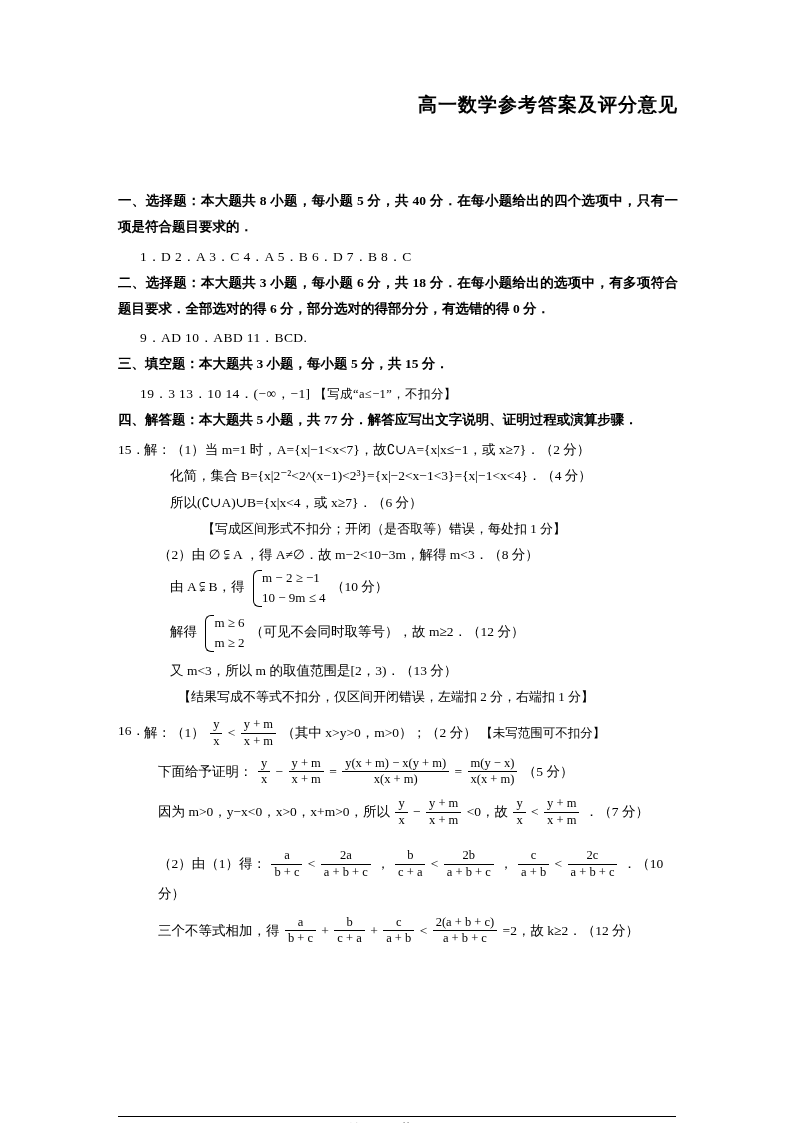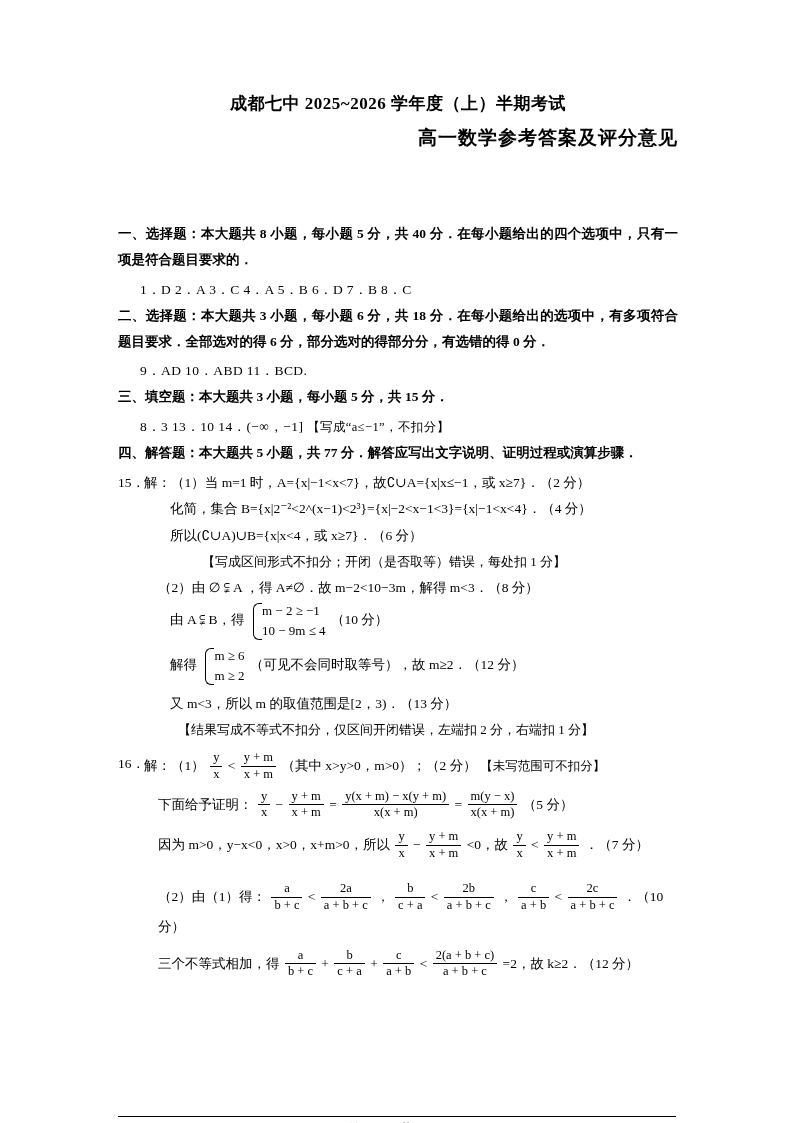--- a/index.html
+++ b/index.html
@@ -117,40 +117,39 @@
     margin-bottom:4px;
   }
   .smallnote{font-size:12.5px;}
 </style>
 </head>
 <body>
 
 <div class="page">
   <div class="content">
 
-    <div class="title1">成都七中 2025~2026 学年度（上）半期考试</div>
     <div class="title2">高一数学参考答案及评分意见</div>
 
     <div class="blockgap"></div>
 
     <div class="para">
       <span class="bold">一、选择题：</span><span class="bold">本大题共 8 小题，每小题 5 分，共 40 分．在每小题给出的四个选项中，只有一项是符合题目要求的．</span>
     </div>
     <div class="ansline">1．D     2．A     3．C     4．A     5．B     6．D     7．B     8．C</div>
 
     <div class="para">
       <span class="bold">二、选择题：</span><span class="bold">本大题共 3 小题，每小题 6 分，共 18 分．在每小题给出的选项中，有多项符合题目要求．全部选对的得 6 分，部分选对的得部分分，有选错的得 0 分．</span>
     </div>
     <div class="ansline">9．AD          10．ABD          11．BCD.</div>
 
     <div class="para">
       <span class="bold">三、填空题：</span><span class="bold">本大题共 3 小题，每小题 5 分，共 15 分．</span>
     </div>
     <div class="ansline">
-      <span>8．3          13．10         14．(−∞，−1]</span>
+      <span>19．3          13．10         14．(−∞，−1]</span>
       <span class="smallnote">【写成“a≤−1”，不扣分】</span>
     </div>
 
     <div class="para">
       <span class="bold">四、解答题：</span><span class="bold">本大题共 5 小题，共 77 分．解答应写出文字说明、证明过程或演算步骤．</span>
     </div>
 
     <div class="qitem">
       <span class="qnum">15．</span><span class="qbody">
         <div>解：（1）当 m=1 时，A={x|−1&lt;x&lt;7}，故∁∪A={x|x≤−1，或 x≥7}．（2 分）</div>

